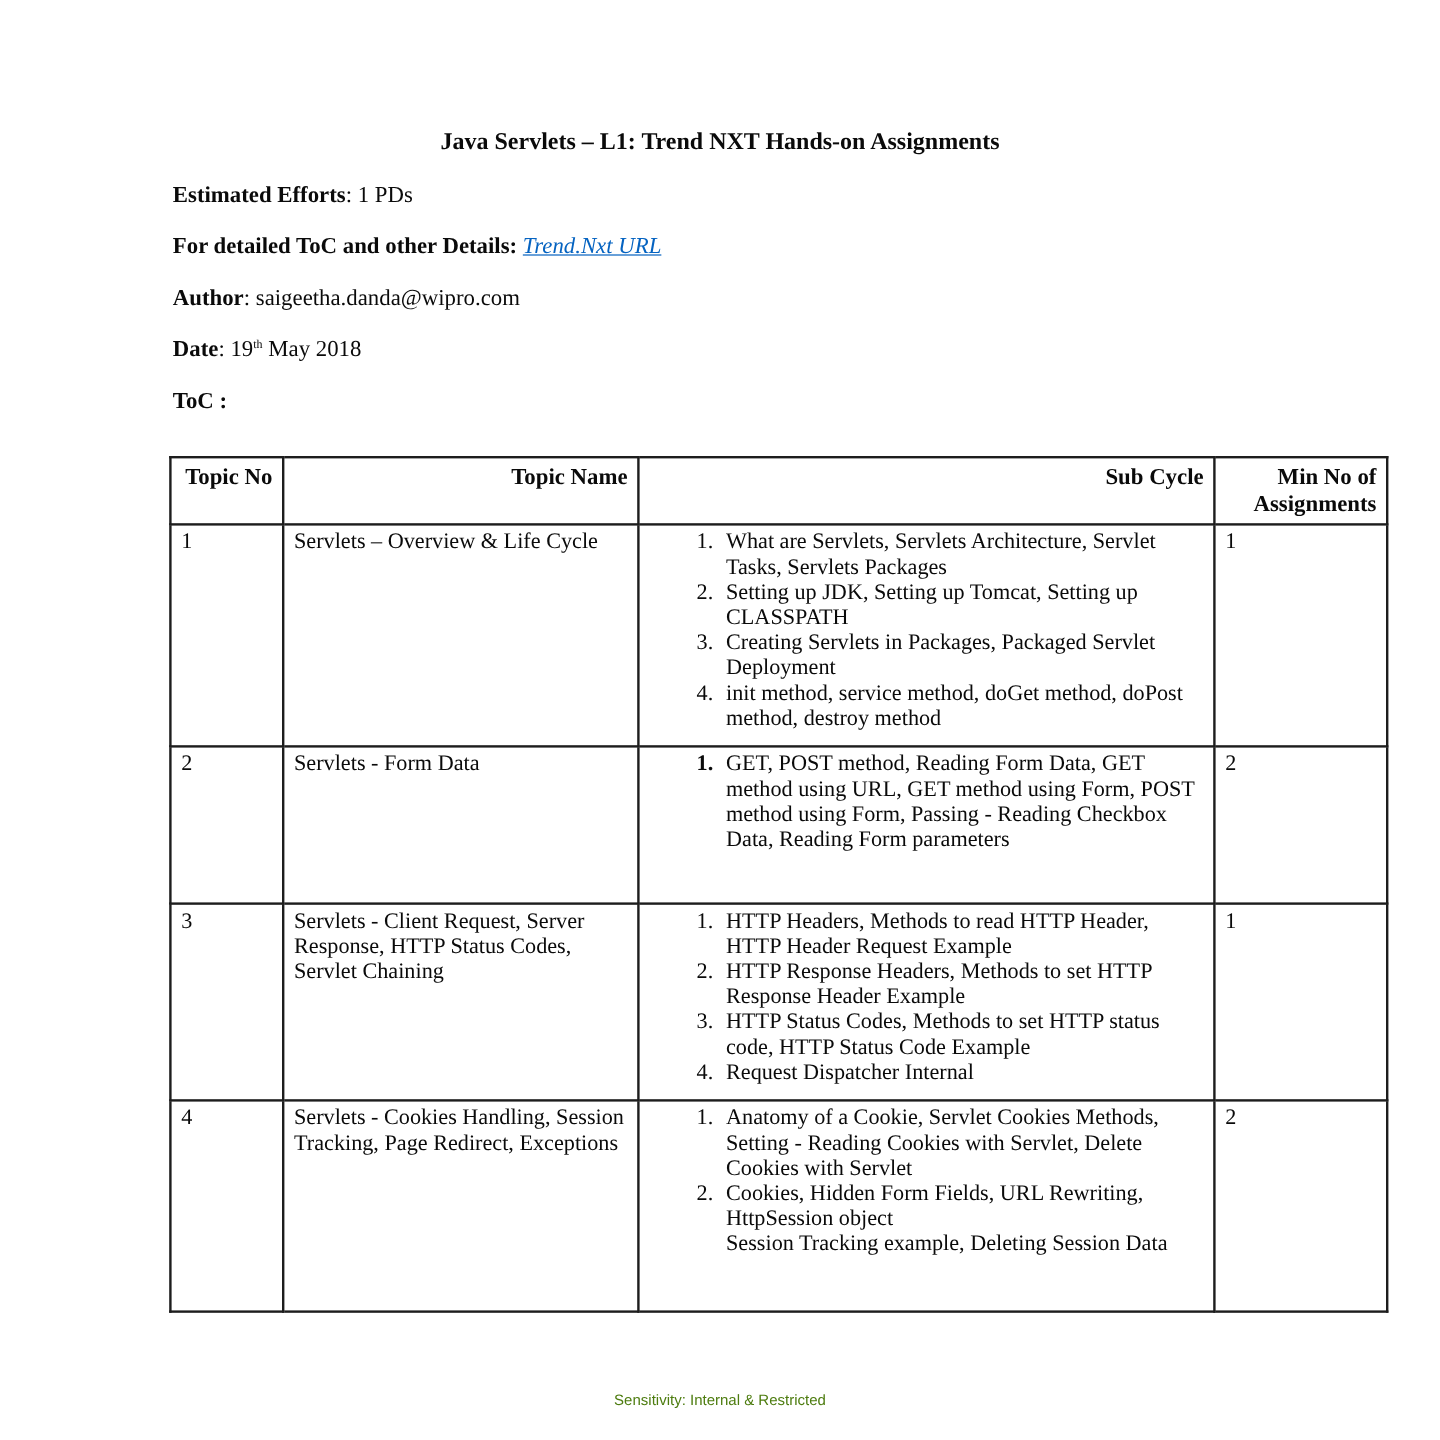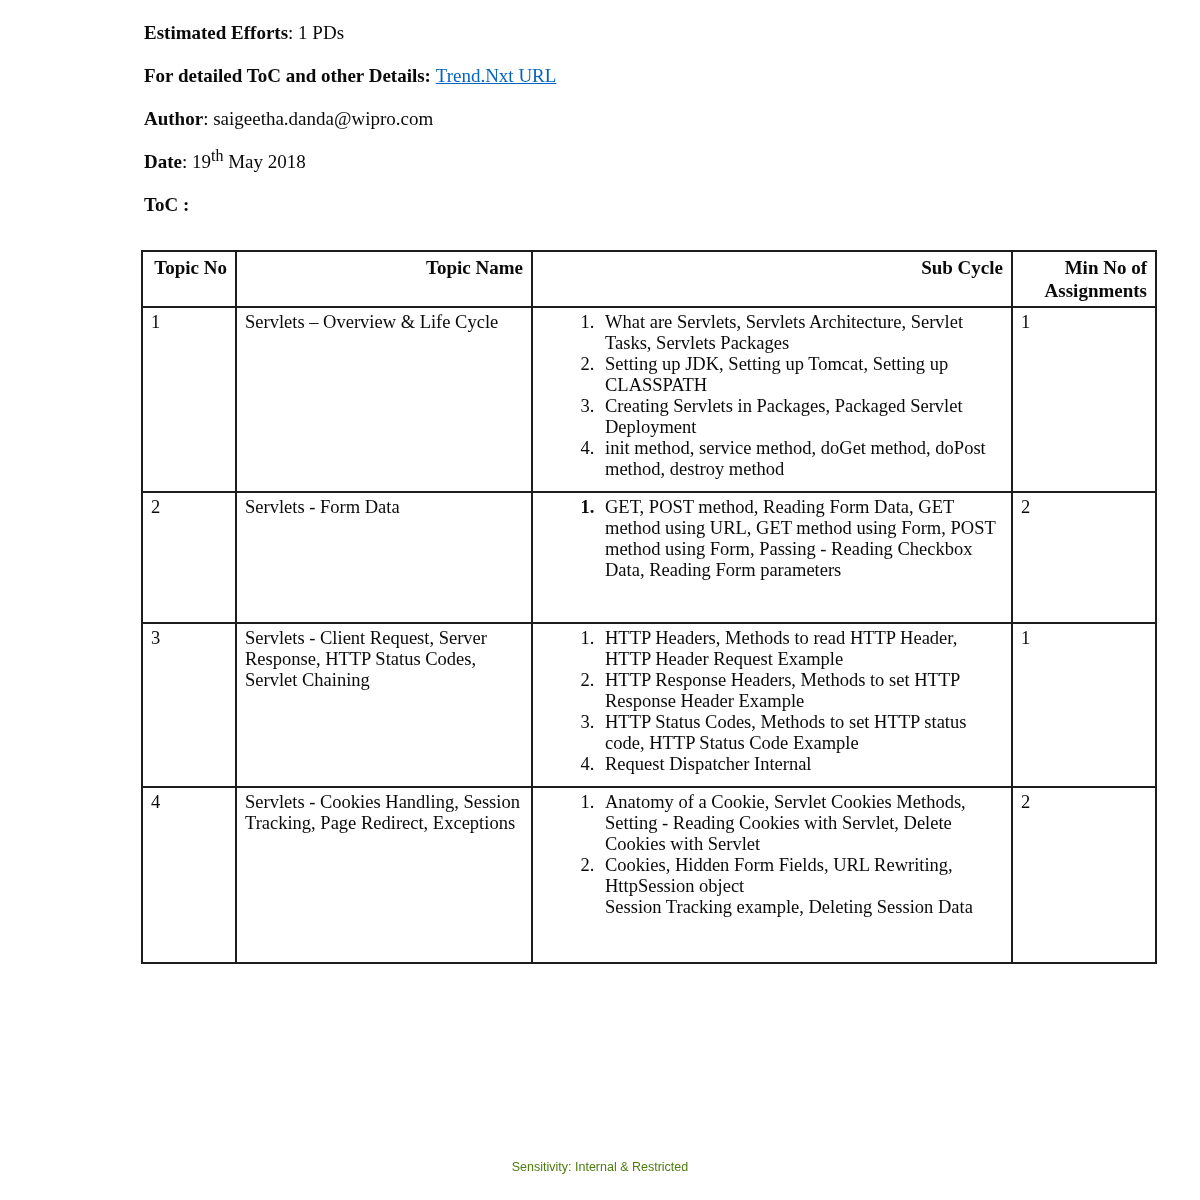--- a/index.html
+++ b/index.html
@@ -26,22 +26,23 @@
   .meta-line {
     margin: 0 0 19px 0;
     font-size: 19px;
     line-height: 24px;
   }
   .meta-label { font-weight: bold; }
   .doc-link {
     color: #0563C1;
     text-decoration: underline;
     cursor: pointer;
+    font-style: italic;
   }
-  sup { font-size: 16px; line-height: 0; }
+  sup { font-size: 10px; line-height: 0; }
   .toc-heading {
     margin: 0 0 0 144px;
     font-size: 19px;
     line-height: 24px;
     font-weight: bold;
   }
   table.toc-table {
     margin: 33px 0 0 141px;
     width: 1014px;
     border-collapse: collapse;
@@ -89,20 +90,21 @@
     font-family: "Liberation Sans", "DejaVu Sans", sans-serif;
     font-size: 12.5px;
     color: #4d7c0f;
   }
 </style>
 </head>
 <body>
 
 <div class="page">
 
+  <h1 class="doc-title">Java Servlets – L1: Trend NXT Hands-on Assignments</h1>
 
   <div class="meta-block">
     <p class="meta-line"><span class="meta-label">Estimated Efforts</span><span>: 1 PDs</span></p>
 
     <p class="meta-line"><span class="meta-label">For detailed ToC and other Details: </span><a class="doc-link">Trend.Nxt URL</a></p>
 
     <p class="meta-line"><span class="meta-label">Author</span><span>: saigeetha.danda@wipro.com</span></p>
 
     <p class="meta-line"><span class="meta-label">Date</span><span>: 19</span><sup>th</sup><span> May 2018</span></p>
   </div>

